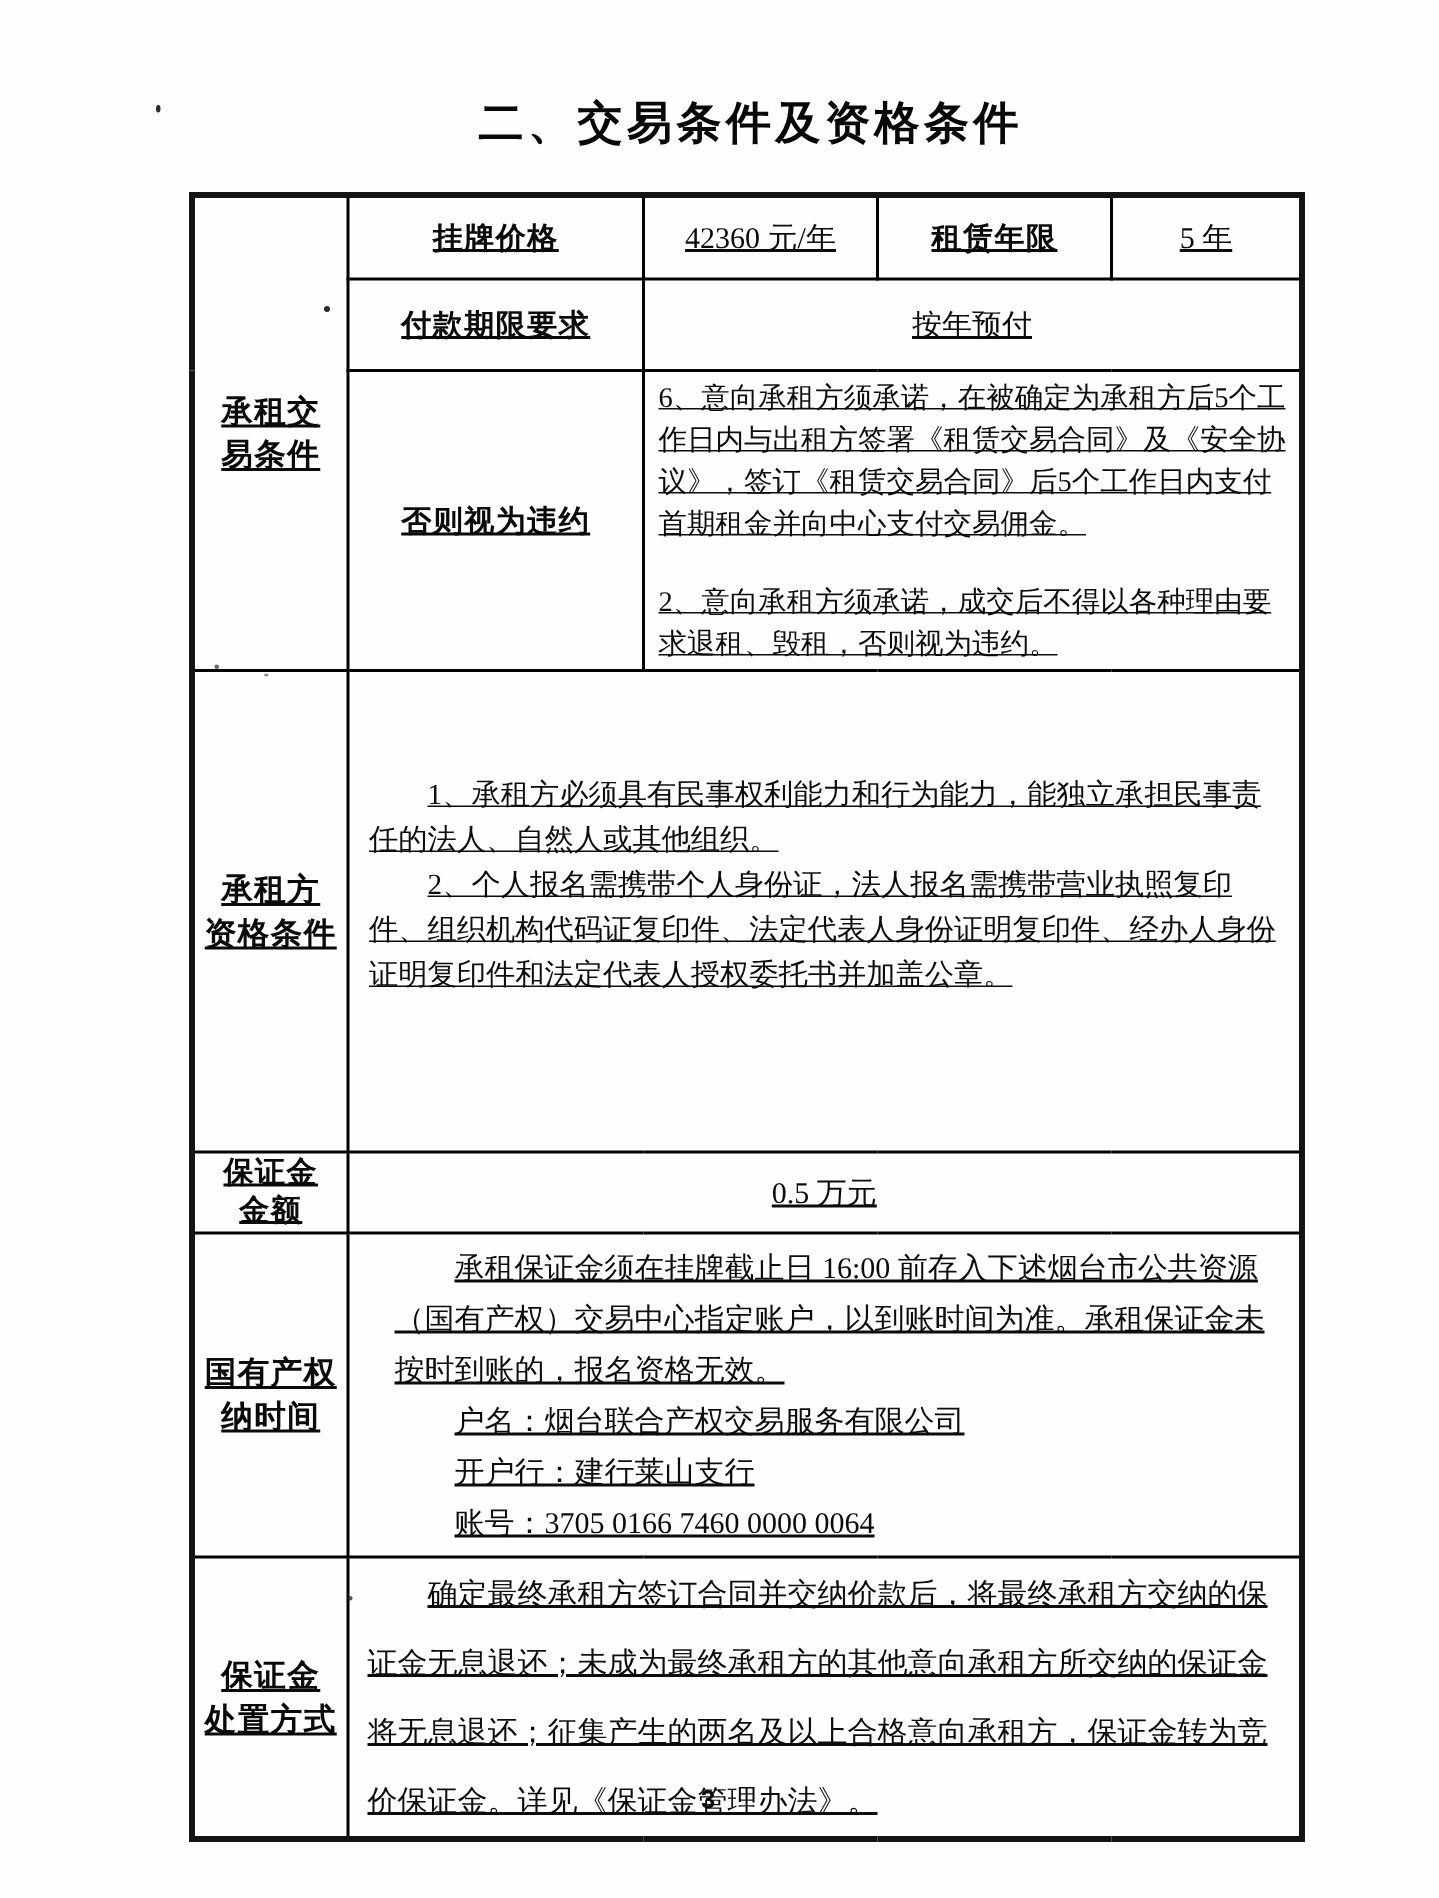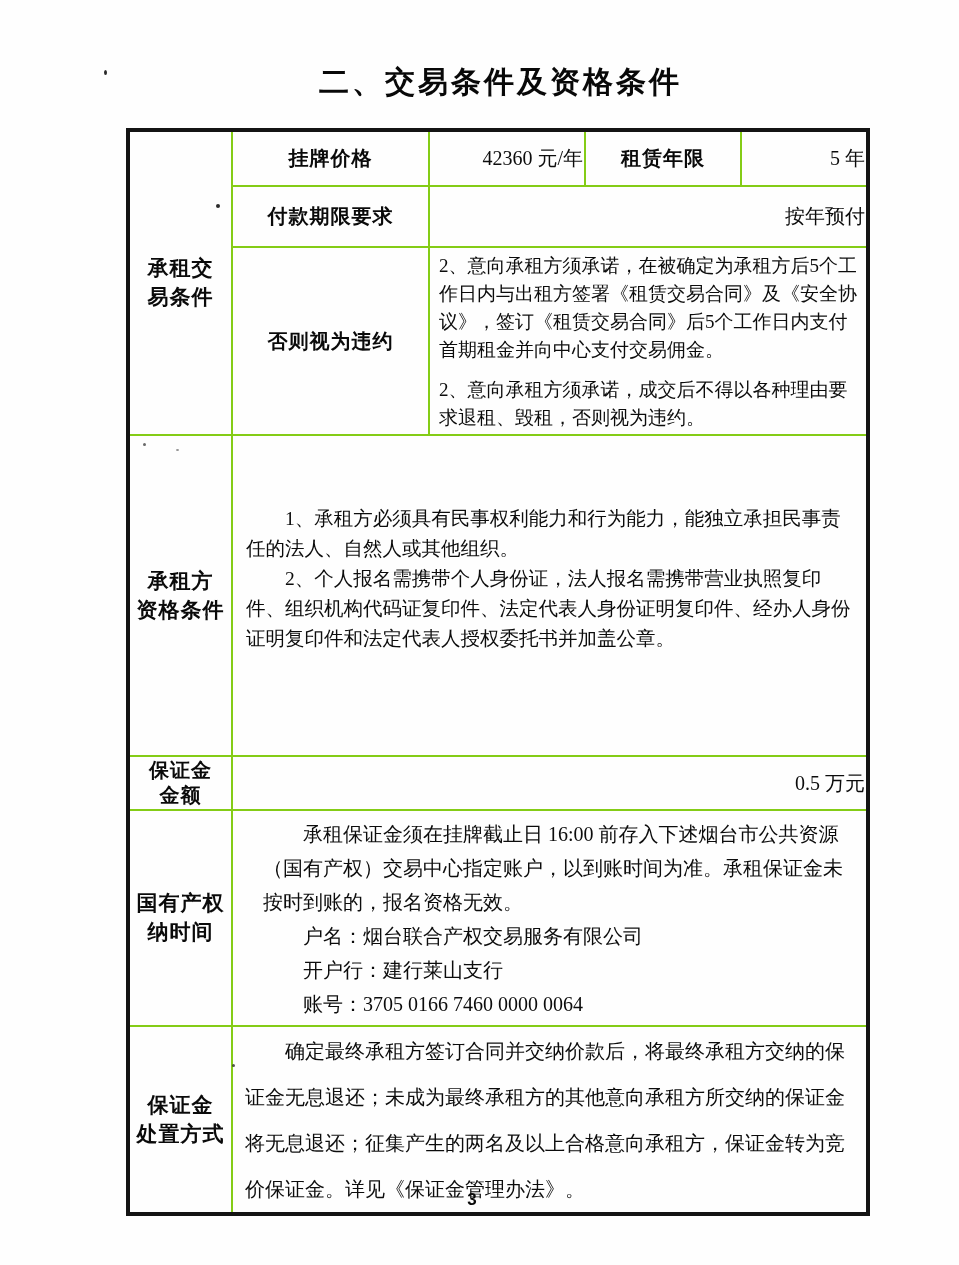--- a/index.html
+++ b/index.html
@@ -32,23 +32,24 @@
   table.doc-table {
     position: absolute;
     left: 126px;
     top: 128px;
     width: 740px;
     table-layout: fixed;
     border-collapse: collapse;
     border: 4px solid #141414;
   }
   table.doc-table td {
-    border: 2px solid #84cc16;
+    border: 2px solid #000000;
     box-sizing: border-box;
     overflow: hidden;
+    text-decoration: underline;
   }
   td.lbl {
     font-weight: bold;
     font-size: 21px;
     line-height: 29px;
     text-align: center;
     vertical-align: middle;
     white-space: pre-line;
     color: #0a0a0a;
     letter-spacing: 1px;
@@ -56,21 +57,21 @@
   td.hdr {
     font-weight: bold;
     font-size: 20px;
     text-align: center;
     vertical-align: middle;
     letter-spacing: 1px;
     color: #0a0a0a;
   }
   td.val {
     font-size: 20px;
-    text-align: right;
+    text-align: center;
     vertical-align: middle;
     color: #0c0c0c;
   }
   td.content-top {
     vertical-align: top;
     font-size: 19px;
     line-height: 28px;
     padding: 4px 8px 2px 9px;
     text-align: left;
     color: #0c0c0c;
@@ -94,21 +95,21 @@
   td.content-wide {
     vertical-align: middle;
     font-size: 20px;
     line-height: 46px;
     padding: 0 10px 0 12px;
     text-align: left;
     color: #0c0c0c;
   }
   .p-indent { text-indent: 2em; }
   .p-flush  { text-indent: 0; }
-  .gap-top  { margin-top: 12px; }
+  .gap-top  { margin-top: 24px; }
   .page-footer {
     position: absolute;
     top: 1190px;
     left: 0;
     width: 959px;
     text-align: center;
     padding-right: 15px;
     box-sizing: border-box;
     font-family: "Liberation Sans", sans-serif;
     font-size: 17px;
@@ -146,21 +147,21 @@
         <td class="hdr">租赁年限</td>
         <td class="val">5 年</td>
       </tr>
       <tr style="height:61px;">
         <td class="hdr">付款期限要求</td>
         <td class="val" colspan="3">按年预付</td>
       </tr>
       <tr style="height:175px;">
         <td class="hdr">否则视为违约</td>
         <td class="content-top" colspan="3">
-          <div class="p-flush">2、意向承租方须承诺，在被确定为承租方后5个工作日内与出租方签署《租赁交易合同》及《安全协议》，签订《租赁交易合同》后5个工作日内支付首期租金并向中心支付交易佣金。</div>
+          <div class="p-flush">6、意向承租方须承诺，在被确定为承租方后5个工作日内与出租方签署《租赁交易合同》及《安全协议》，签订《租赁交易合同》后5个工作日内支付首期租金并向中心支付交易佣金。</div>
           <div class="p-flush gap-top">2、意向承租方须承诺，成交后不得以各种理由要求退租、毁租，否则视为违约。</div>
         </td>
       </tr>
       <tr style="height:321px;">
         <td class="lbl">承租方
 资格条件</td>
         <td class="content-mid" colspan="4" style="padding-bottom:34px;">
           <div class="p-indent">1、承租方必须具有民事权利能力和行为能力，能独立承担民事责任的法人、自然人或其他组织。</div>
           <div class="p-indent">2、个人报名需携带个人身份证，法人报名需携带营业执照复印件、组织机构代码证复印件、法定代表人身份证明复印件、经办人身份证明复印件和法定代表人授权委托书并加盖公章。</div>
         </td>

